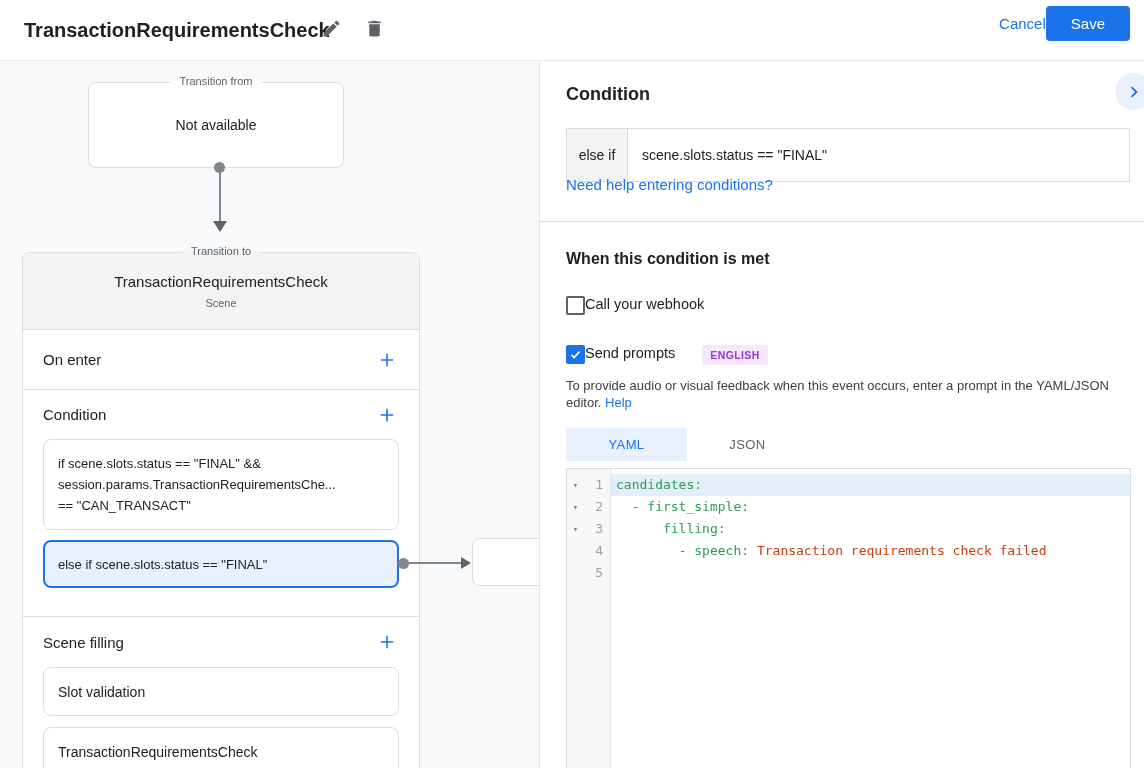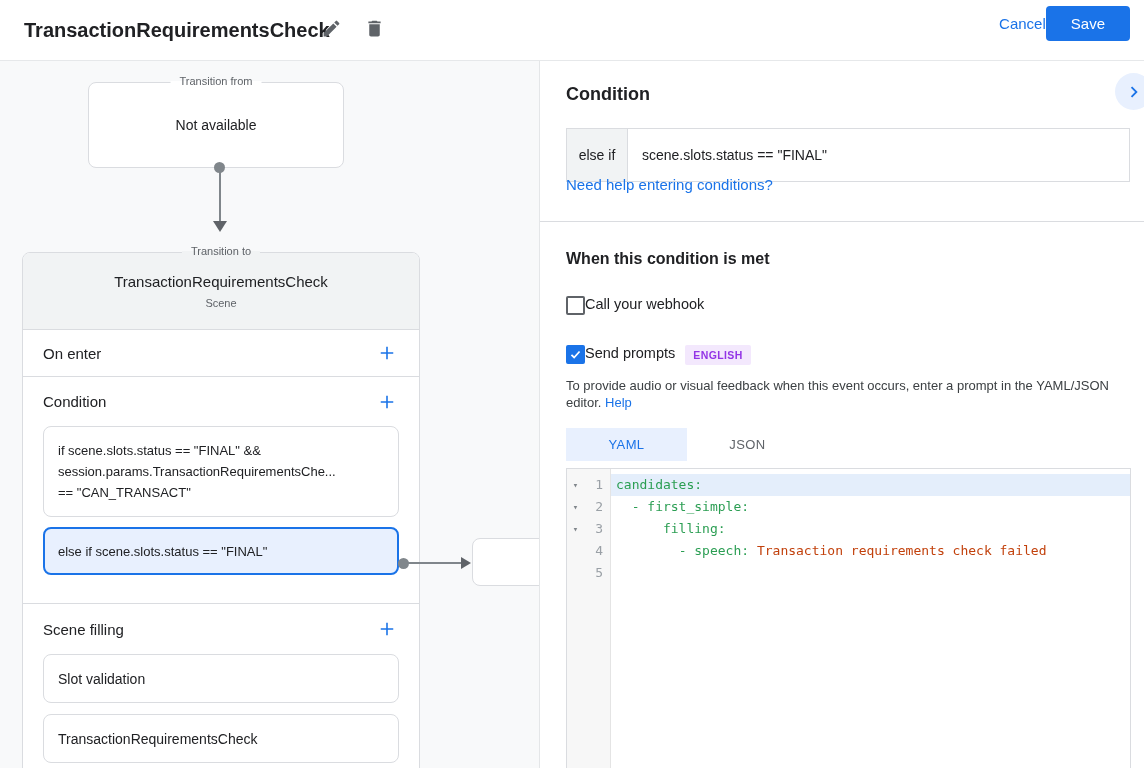--- a/index.html
+++ b/index.html
@@ -41,21 +41,21 @@
     border-left:7px solid transparent;border-right:7px solid transparent;border-top:11px solid #5f6368}
 
   .scene-card{position:absolute;left:22px;top:191px;width:398px;height:600px;background:#fff;
     border:1px solid var(--border);border-radius:8px 8px 0 0}
   .scene-card>.legend{background:linear-gradient(#f8f9fa 0 50%,#f1f3f4 50% 100%)}
   .scene-hdr{background:var(--hdr);border-radius:7px 7px 0 0;border-bottom:1px solid var(--border);
     height:77px;display:flex;flex-direction:column;align-items:center;justify-content:center;gap:7px}
   .scene-title{font-size:15px;color:var(--text)}
   .scene-sub{font-size:11px;color:var(--gray)}
   .card-row{display:flex;align-items:center;justify-content:space-between;padding:0 20px}
-  .row-onenter{height:47px;border-bottom:1px solid var(--border)}
+  .row-onenter{height:60px;border-bottom:1px solid var(--border)}
   .row-label{font-size:15px;color:var(--text)}
   .sec-hdr{height:49px}
   .plus-btn{border:none;background:transparent;cursor:pointer;width:24px;height:24px;
     display:flex;align-items:center;justify-content:center}
   .cond-sec{border-bottom:1px solid var(--border);padding-bottom:18px}
   .cond-box{margin:0 20px 10px;border:1px solid var(--border);border-radius:8px;
     padding:13px 14px;font-size:13px;line-height:21px;color:var(--text);cursor:pointer;background:#fff}
   .cond-box.selected{background:var(--sel-bg);border:2px solid var(--accent);
     padding:12px 13px;height:48px;display:flex;align-items:center}
   .slot-box{margin:0 20px 11px;border:1px solid var(--border);border-radius:8px;background:#fff;
@@ -86,21 +86,21 @@
   .panel-divider{position:absolute;left:0;top:160px;width:604px;height:1px;background:var(--border)}
   .when-title{position:absolute;left:26px;top:189px;font-size:16px;color:var(--text)}
   .check-row{position:absolute;left:26px;display:flex;align-items:flex-start;cursor:pointer}
   .check-row.webhook{top:235px}
   .check-row.prompts{top:284px}
   .checkbox{width:19px;height:19px;border-radius:2px;border:2px solid #5f6368;background:#fff;
     display:flex;align-items:center;justify-content:center;flex:none}
   .checkbox.checked{background:var(--accent);border-color:var(--accent)}
   .check-label{font-size:14.5px;font-weight:500;color:var(--text)}
   .lang-badge{font-size:10.5px;font-weight:700;letter-spacing:.4px;color:var(--badge-tx);
-    background:var(--badge-bg);padding:4px 8px;border-radius:2px;margin-left:10px}
+    background:var(--badge-bg);padding:4px 8px;border-radius:2px;margin-left:27px}
   .desc{position:absolute;left:26px;top:316px;width:556px;font-size:13px;line-height:17px;color:#3c4043}
   .desc a{color:var(--accent);text-decoration:none;cursor:pointer}
   .tabs{position:absolute;left:26px;top:367px;display:flex}
   .tab{width:121px;height:33px;border:none;background:transparent;display:flex;align-items:center;
     justify-content:center;font-size:13px;font-weight:500;letter-spacing:.4px;color:var(--gray);
     font-family:inherit;cursor:pointer}
   .tab.active{background:var(--sel-bg);color:var(--accent)}
 
   
   .editor{position:absolute;left:26px;top:407px;width:565px;height:300px;background:#fff;

